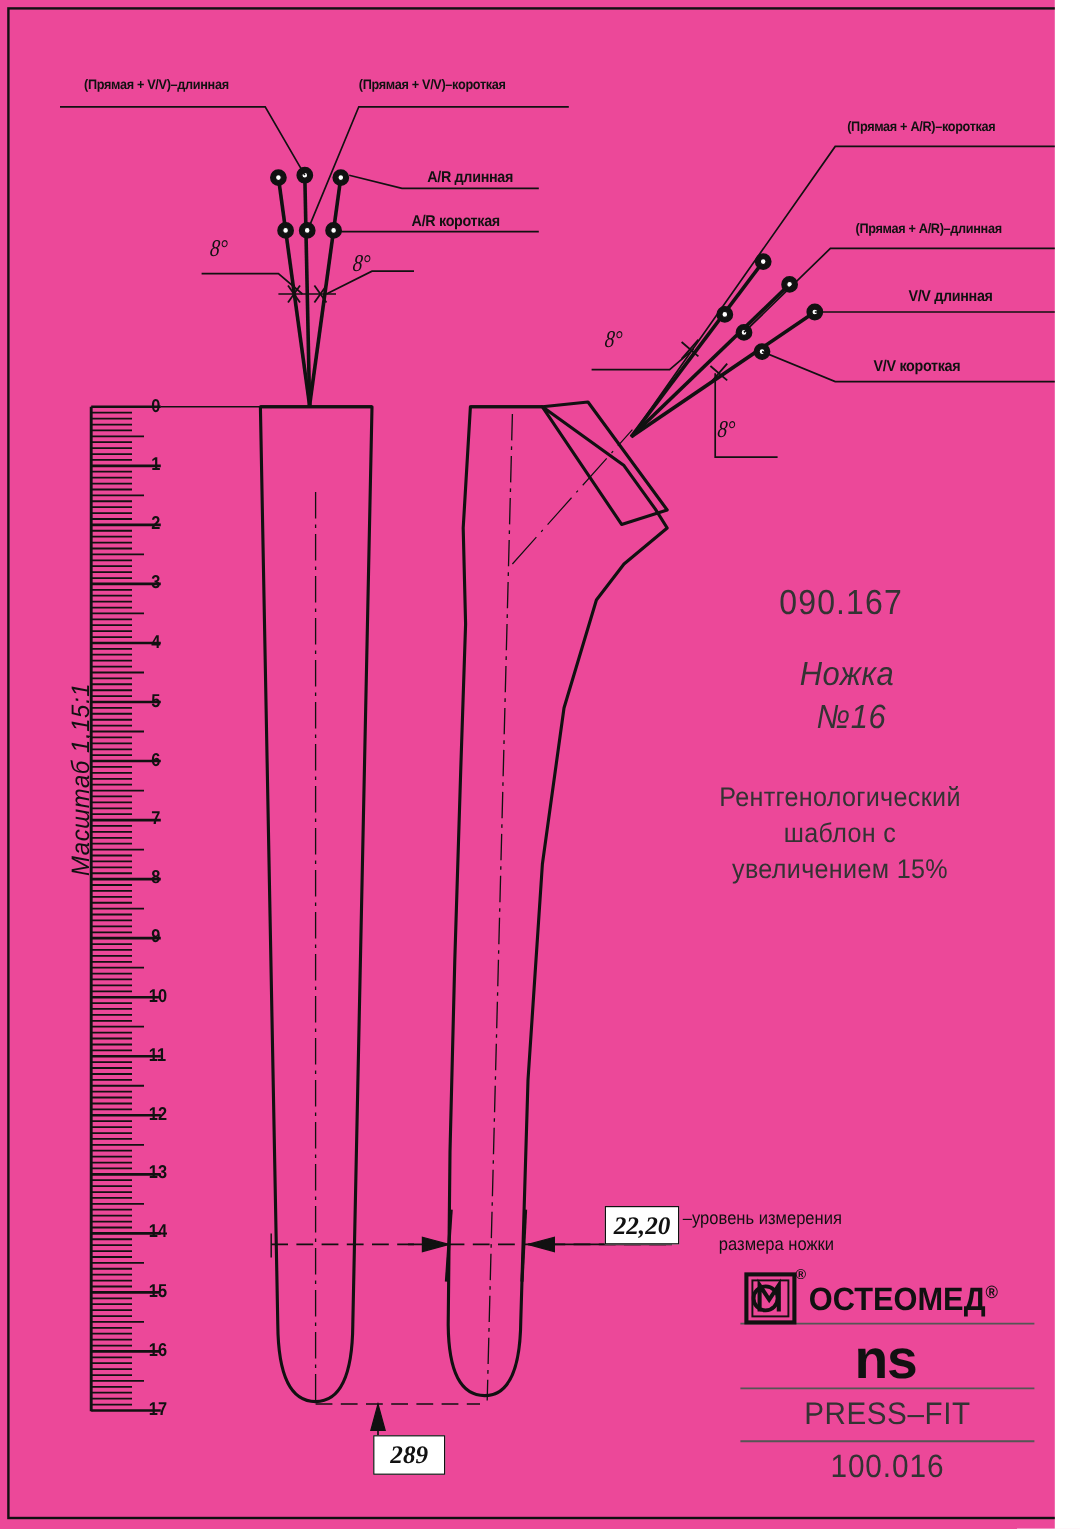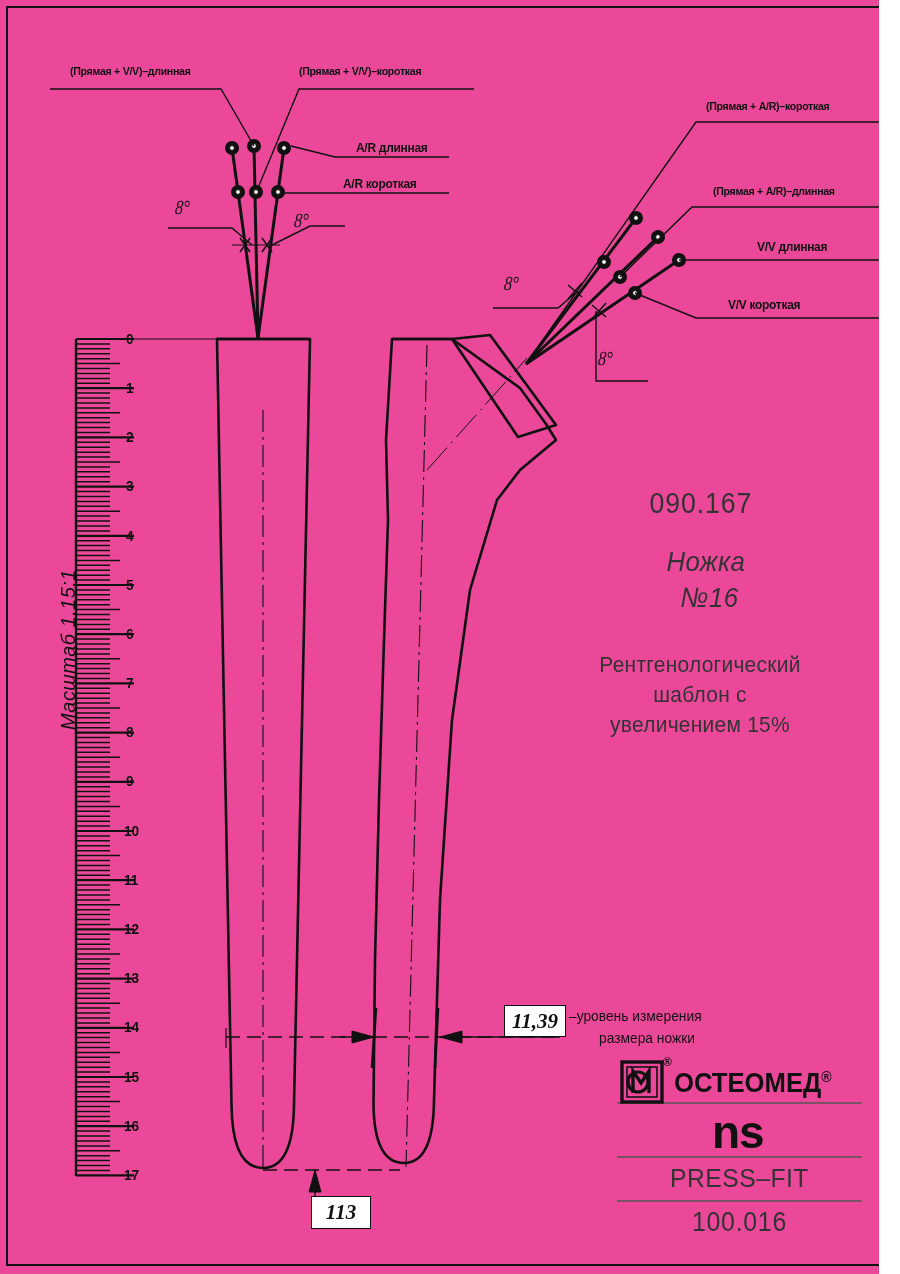--- a/index.html
+++ b/index.html
@@ -556,25 +556,25 @@
 
   <div class="scale-cap" style="left:56px; top:730px;">Масштаб 1,15:1</div>
 
   <div class="code" style="left:645px; top:487px;">090.167</div>
   <div class="part-name" style="left:663px; top:546px;">Ножка</div>
   <div class="part-name" style="left:678px; top:582px;">№16</div>
   <div class="descr" style="left:575px; top:650px; width:250px;">Рентгенологический</div>
   <div class="descr" style="left:575px; top:680px; width:250px;">шаблон с</div>
   <div class="descr" style="left:575px; top:710px; width:250px;">увеличением 15%</div>
 
-  <div class="dimbox" style="left:504px; top:1005px; width:60px; height:30px; font-size:21px;">11,39</div>
+  <div class="dimbox" style="left:504px; top:1005px; width:60px; height:30px; font-size:21px;">22,20</div>
   <div class="notetxt" style="left:569px; top:1005px;">–уровень измерения</div>
   <div class="notetxt" style="left:599px; top:1027px;">размера ножки</div>
 
-  <div class="dimbox" style="left:311px; top:1196px; width:58px; height:31px; font-size:21px;">113</div>
+  <div class="dimbox" style="left:311px; top:1196px; width:58px; height:31px; font-size:21px;">289</div>
 
   <div class="tb-osteo" style="left:674px; top:1068px;">
     <span>ОСТЕОМЕД</span><span class="reg">®</span>
   </div>
   <div style="position:absolute; left:663px; top:1055px; font-size:12px; font-weight:700; color:#111;">®</div>
 
   <div class="tb-ns" style="left:712px; top:1105px;">ns</div>
 
   <div class="tb-press" style="left:617px; top:1163px; width:245px; text-align:center;">PRESS–FIT</div>
 

